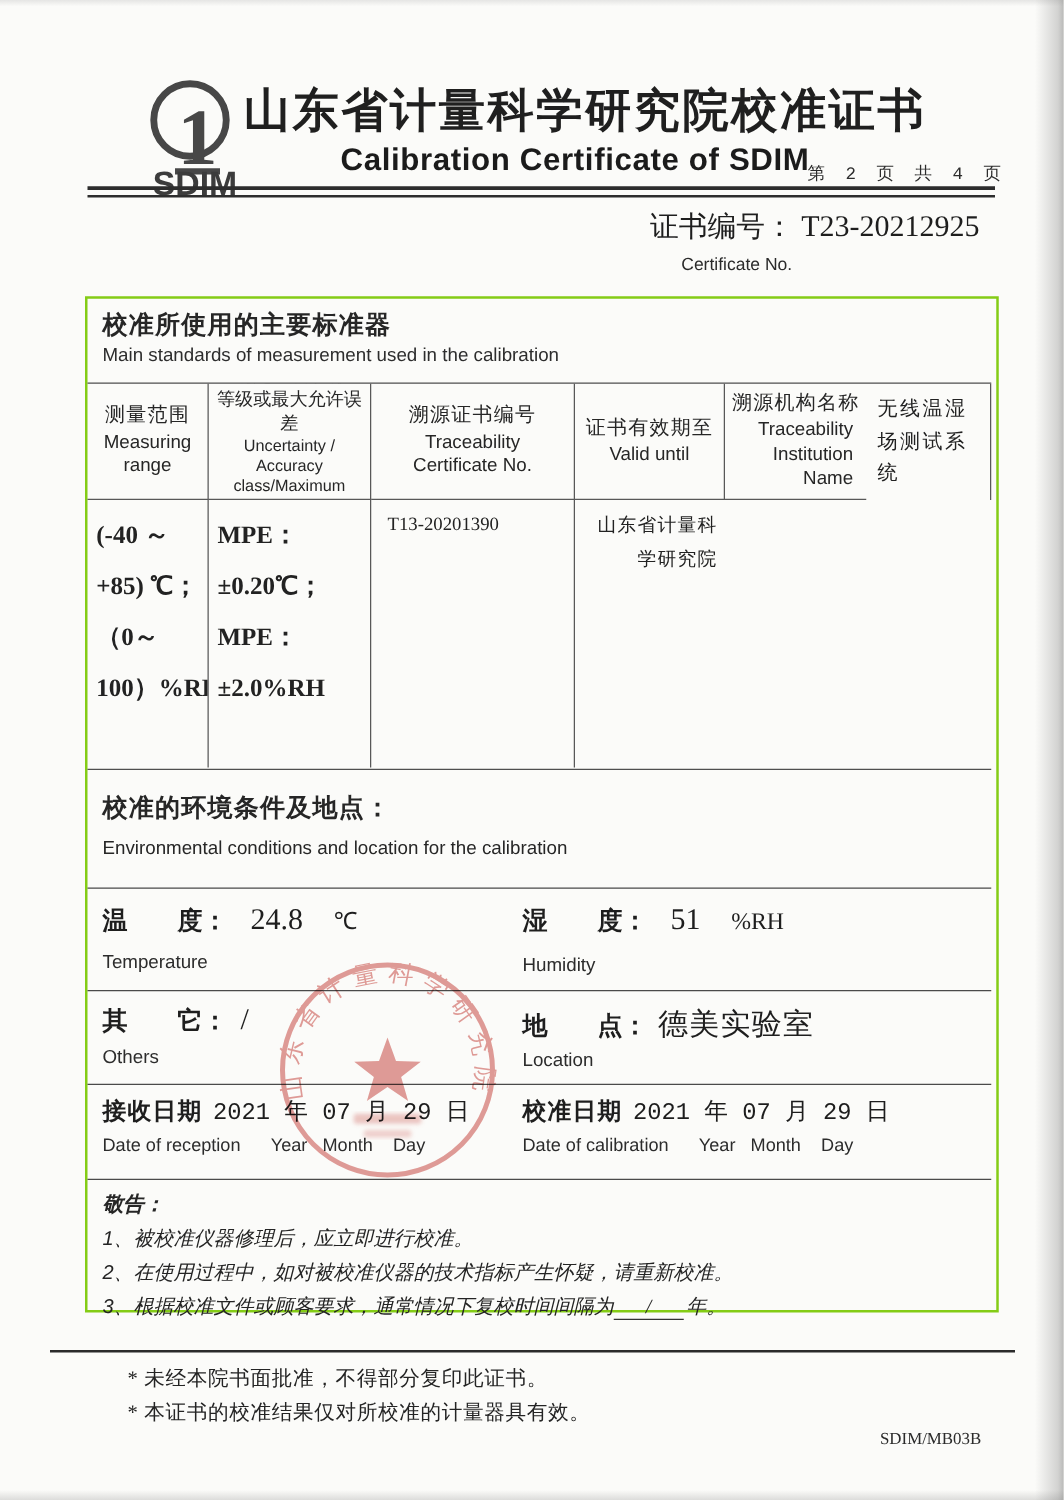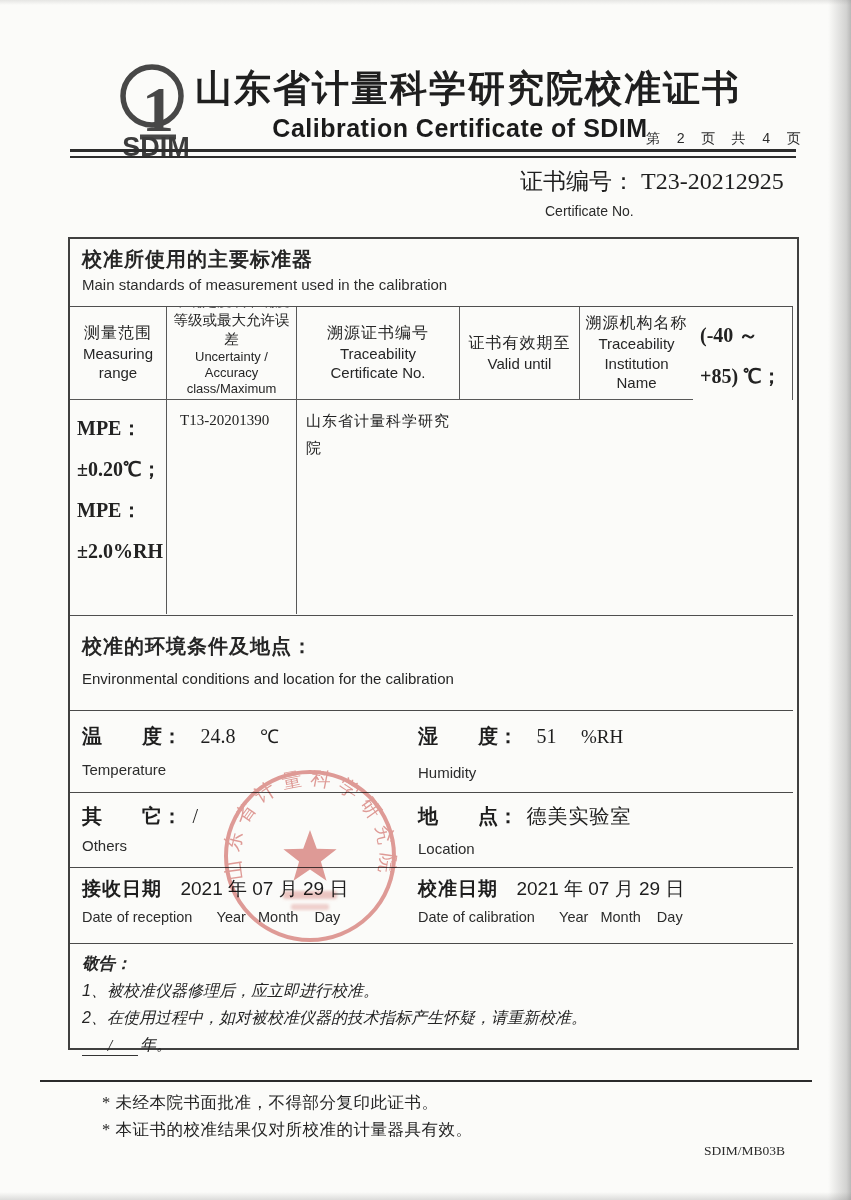--- a/index.html
+++ b/index.html
@@ -24,30 +24,30 @@
     font-size:14px; letter-spacing:4px; color:#2c2c2c; white-space:nowrap;}
   .double-rule{left:70px; top:149px; width:726px; height:4px;
     border-top:3px solid #2d2d2d; border-bottom:2px solid #2d2d2d;}
   .cert-line{left:520px; top:166px; font-family:"Liberation Serif", serif;
     font-size:23px; color:#1e1e1e; white-space:nowrap;}
   .cert-line .val{margin-left:6px; font-size:24px;}
   .cert-en{left:545px; top:203px; font-size:14px; color:#2a2a2a;}
 
   
   .main-box{left:68px; top:237px; width:731px; height:813px;
-    border:2px solid #404040; box-sizing:border-box;}
+    border:2px solid #84cc16; box-sizing:border-box;}
   .std-title-zh{left:12px; top:7px; font-size:20px; font-weight:600; letter-spacing:1px;}
   .std-title-en{left:12px; top:37px; font-size:15px; color:#2d2d2d;}
 
   .std-table{left:0; top:67px; width:723px; height:308px;
     border-top:1.5px solid #4f4f4f; border-bottom:1.5px solid #4f4f4f;
     display:grid; grid-template-columns:97px 130px 163px 120px 113px 100px;
     grid-template-rows:93px 214px; box-sizing:content-box;}
   .cell{border-right:1.4px solid #585858; box-sizing:border-box; overflow:hidden;}
-  .cell.last{border-right:none;}
+  .cell.last{border-right:none;text-align:right;}
   .th{border-bottom:1.4px solid #585858; display:flex; flex-direction:column;
     justify-content:center; align-items:center; text-align:center; line-height:1.3;}
   .th .zh{font-size:16px; letter-spacing:1px;}
   .th .en{font-size:15px;}
   .th.small .zh{font-size:14.5px; letter-spacing:0;}
   .th.small .en{font-size:13px; line-height:1.25;}
   .td{padding-top:8px; font-family:"Liberation Serif", serif; font-size:15px;
     color:#222; line-height:1.6;}
   .td.c1{padding-left:9px; padding-right:9px; font-size:16px; letter-spacing:2px;}
   .td.c2,.td.c3{padding-left:7px; font-size:20px; line-height:2.05; letter-spacing:0;font-weight:bold;}
@@ -60,26 +60,26 @@
 
   .hrow{left:0; width:723px; border-top:1.5px solid #4a4a4a; box-sizing:border-box;}
   .row-temp{top:471px; height:82px;}
   .row-other{top:553px; height:75px;}
   .row-dates{top:628px; height:65px;}
   .row-notice{top:704px; height:118px;font-style:italic;}
 
   .fieldL{position:absolute; left:12px; top:12px; white-space:nowrap;}
   .fieldR{position:absolute; left:348px; top:12px; white-space:nowrap;}
   .f-label{font-family:"Liberation Serif", serif; font-size:20px; font-weight:600; color:#1e1e1e;}
-  .f-val{font-family:"Liberation Serif", serif; font-size:20px; margin-left:14px; color:#1e1e1e;}
+  .f-val{font-family:"Liberation Serif", serif; font-size:24px; margin-left:14px; color:#1e1e1e;}
   .f-unit{font-family:"Liberation Serif", serif; font-size:19px; margin-left:20px; color:#1e1e1e;}
   .f-en{position:absolute; font-size:15px; color:#2c2c2c;}
 
   .d-label{font-size:19px; font-weight:600; letter-spacing:1px; color:#1e1e1e;}
-  .d-date{font-family:Liberation Sans, sans-serif; font-size:19px; margin-left:14px; color:#1d1d1d;}
+  .d-date{font-family:Liberation Mono, monospace; font-size:19px; margin-left:4px; color:#1d1d1d;}
   .d-en{font-size:14.5px; color:#2c2c2c;}
   .d-ymd{white-space:pre; margin-left:20px; font-size:14.5px; color:#2c2c2c;}
 
   .notice-title{position:absolute; left:12px; top:9px; font-size:16.5px; font-weight:600;}
   .notice-item{position:absolute; left:12px; font-size:16px; color:#242424; white-space:nowrap;}
   .n1{top:37px;} .n2{top:64px;} .n3{top:91px; display:flex; align-items:flex-end;}
   .slash-underline{display:inline-block; width:56px; border-bottom:1.5px solid #333;
     text-align:center; font-family:"Liberation Serif", serif; line-height:1.1;}
   .n3-suffix{margin-left:2px;}
 
@@ -147,20 +147,21 @@
       </div>
       <div class="cell th">
         <div class="zh">证书有效期至</div>
         <div class="en">Valid until</div>
       </div>
       <div class="cell th last">
         <div class="zh">溯源机构名称</div>
         <div class="en" style="max-width:92px;">Traceability Institution Name</div>
       </div>
 
+      <div class="cell td c1">无线温湿场测试系统</div>
       <div class="cell td c2">
         <div>(-40 ～ +85) ℃；</div>
         <div>（0～100）%RH</div>
       </div>
       <div class="cell td c3">
         <div>MPE：±0.20℃；</div>
         <div>MPE：±2.0%RH</div>
       </div>
       <div class="cell td c4">T13-20201390</div>
       <div class="cell td c6 last">山东省计量科学研究院</div>
@@ -214,20 +215,21 @@
         <span class="d-en">Date of calibration</span>
         <span class="d-ymd">Year   Month    Day</span>
       </div>
     </div>
 
     <div class="abs hrow row-notice">
       <div class="notice-title">敬告：</div>
       <div class="notice-item n1">1、被校准仪器修理后，应立即进行校准。</div>
       <div class="notice-item n2">2、在使用过程中，如对被校准仪器的技术指标产生怀疑，请重新校准。</div>
       <div class="notice-item n3">
+        <span>3、根据校准文件或顾客要求，通常情况下复校时间间隔为</span>
         <span class="slash-underline">/</span>
         <span class="n3-suffix">年。</span>
       </div>
     </div>
   </div>
 
   <svg class="abs stamp" width="182" height="182" viewBox="0 0 182 182">
     <defs>
       <path id="arcpath" d="M 25,117 A 71,71 0 1 1 157,117" fill="none"></path>
       <filter id="smudge">

